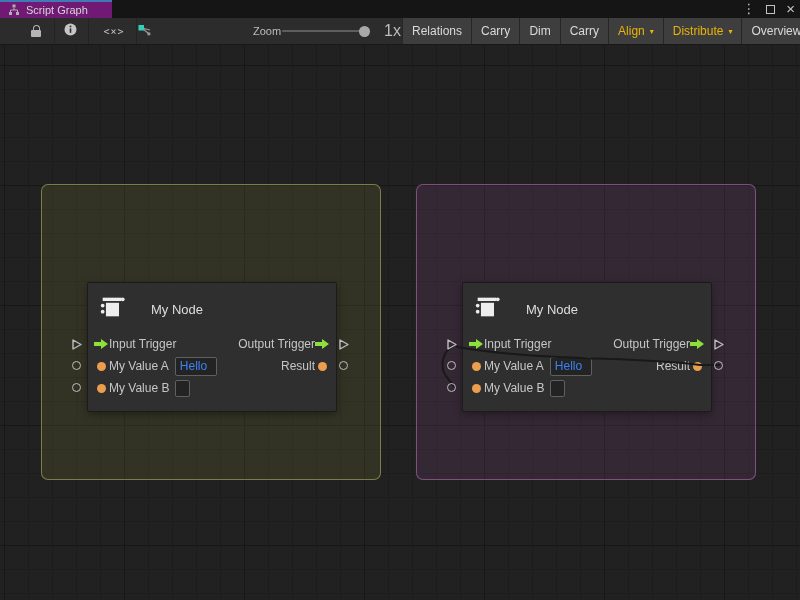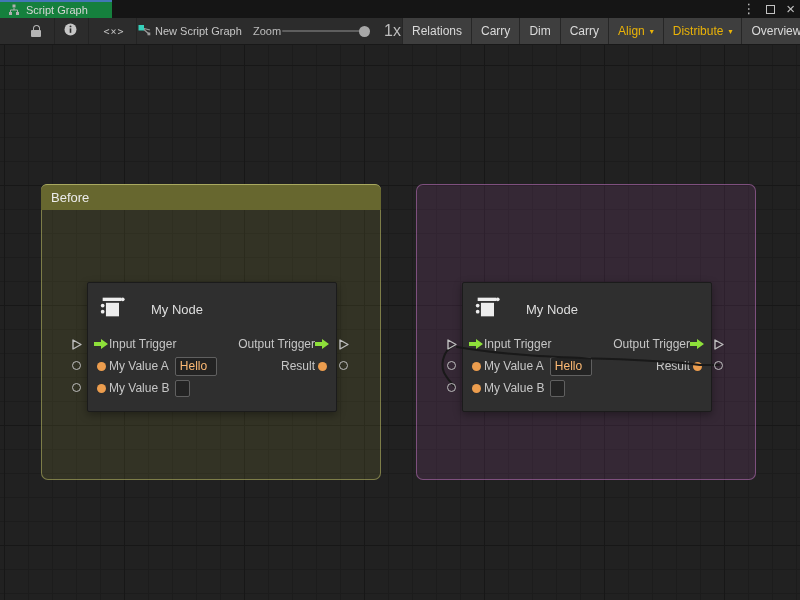--- a/index.html
+++ b/index.html
@@ -3,21 +3,21 @@
 <meta charset="utf-8">
 <style>
   html,body{margin:0;padding:0;}
   body{
     width:800px;height:600px;overflow:hidden;position:relative;
     background:#212121;font-family:"Liberation Sans",sans-serif;
     -webkit-font-smoothing:antialiased;
   }
   
   .tab-bar{position:absolute;top:0;left:0;width:800px;height:18px;background:#151515;}
-  .tab{position:absolute;left:0;top:0;width:112px;height:18px;background:#15803d;
+  .tab{position:absolute;left:0;top:0;width:112px;height:18px;background:#701a75;
        border-top:2px solid #4178b5;box-sizing:border-box;display:flex;align-items:center;
        gap:5px;padding-left:6px;}
   .tab-label{font-size:11px;color:#d6d6d6;white-space:nowrap;}
   .win-controls{position:absolute;right:5px;top:0;height:18px;display:flex;align-items:center;gap:11px;}
   .wc-glyph{color:#c2c2c2;font-size:13px;line-height:18px;}
   .wc-max{width:9px;height:9px;border:1.5px solid #c2c2c2;box-sizing:border-box;}
   
   .toolbar{position:absolute;top:18px;left:0;width:800px;height:27px;background:#2c2c2c;
            border-bottom:1px solid #181818;box-sizing:border-box;}
   .tb-abs{position:absolute;top:0;height:26px;display:flex;align-items:center;justify-content:center;}
@@ -66,21 +66,21 @@
   .node-header{position:absolute;top:10px;left:10px;display:flex;align-items:center;gap:9px;}
   .node-title{font-size:13px;color:#dedede;margin-left:16px;}
   .node-row{position:absolute;left:0;width:100%;height:20px;display:flex;align-items:center;
             justify-content:space-between;padding:0 6px;box-sizing:border-box;
             font-size:12px;color:#c6c6c6;}
   .nrow1{top:51px}.nrow2{top:73px}.nrow3{top:95px}
   .port-side{display:flex;align-items:center;gap:0;}
   .glyph{width:15px;display:flex;align-items:center;justify-content:center;}
   .dot{width:9px;height:9px;border-radius:50%;background:#ec9d4e;}
   .value-field{width:32px;height:17px;background:#232323;border:1px solid #606060;border-radius:2px;
-               color:#fdba74;font-size:12px;padding:0 4px;margin-left:6px;
+               color:#3b82f6;font-size:12px;padding:0 4px;margin-left:6px;
                font-family:"Liberation Sans",sans-serif;}
   .value-checkbox{width:13px;height:15px;background:#232323;border:1px solid #606060;border-radius:2px;margin-left:6px;}
   
   .ext{position:absolute;z-index:5;}
   .ext-circle{width:9px;height:9px;border:1.5px solid #bdbdbd;border-radius:50%;box-sizing:border-box;background:transparent;}
   .lt{left:30px;top:153px}.lc1{left:31px;top:177px}.lc2{left:31px;top:199px}
   .rt{left:297px;top:153px}.rc1{left:298px;top:177px}
   
   .connections{position:absolute;inset:0;z-index:4;pointer-events:none;}
   .connections path{stroke:#191919;stroke-width:2;fill:none;stroke-linecap:round;}
@@ -132,23 +132,20 @@
   </div>
   <div class="tb-sep" style="left:136px"></div>
 
   <div class="tb-abs" style="left:138px;width:14px;">
     <svg width="14" height="14" viewBox="0 0 14 14">
       <path d="M4 4 L10.5 9.5 M4 4 L12 6" stroke="#9a9a9a" stroke-width="1.2" fill="none"></path>
       <rect x="0.5" y="1" width="5.5" height="5.5" fill="#35d0ba"></rect>
       <rect x="9.5" y="8.5" width="2.8" height="2.8" fill="#9a9a9a"></rect>
     </svg>
   </div>
-  <div class="tb-abs" style="left:155px;">
-    <span class="ng-label">New Script Graph</span>
-  </div>
 
   <div class="tb-abs" style="left:253px;">
     <span class="zoom-label">Zoom</span>
   </div>
   <div class="zoom-track"></div>
   <div class="zoom-handle"></div>
   <div class="tb-abs" style="left:384px;">
     <span class="zoom-value">1x</span>
   </div>
 
@@ -177,23 +174,20 @@
         <span>Overview</span>
       </div>
 
   </div>
 </div>
 
 <div class="canvas">
 
   <div class="example" id="example-before">
     <div class="group-box"></div>
-    <div class="group-header">
-      <span>Before</span>
-    </div>
 
     <div class="node">
       <div class="node-header">
         <span>
           <svg width="28" height="28" viewBox="0 0 30 30">
             <rect x="5" y="5" width="20" height="3.6" fill="#ededed"></rect>
             <circle cx="26.5" cy="6.8" r="2" fill="#ededed"></circle>
             <rect x="8.5" y="10.5" width="14" height="14.5" fill="#ededed"></rect>
             <circle cx="5" cy="13.5" r="2" fill="#ededed"></circle>
             <circle cx="5" cy="20" r="2" fill="#ededed"></circle>

